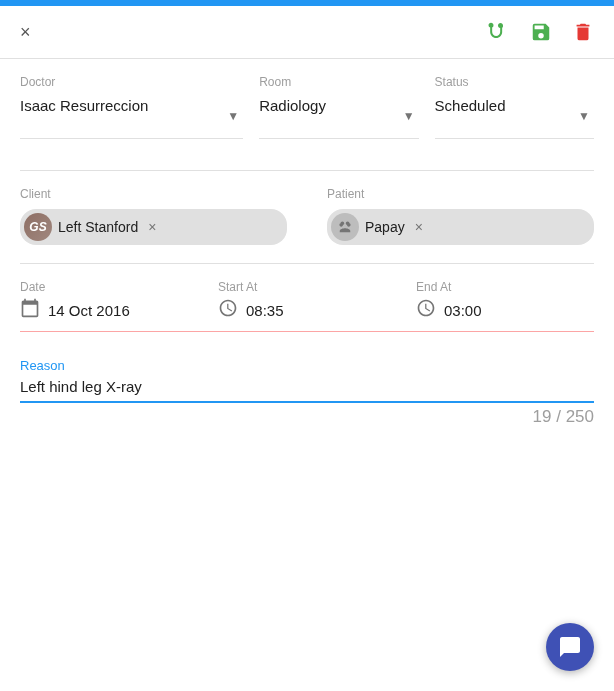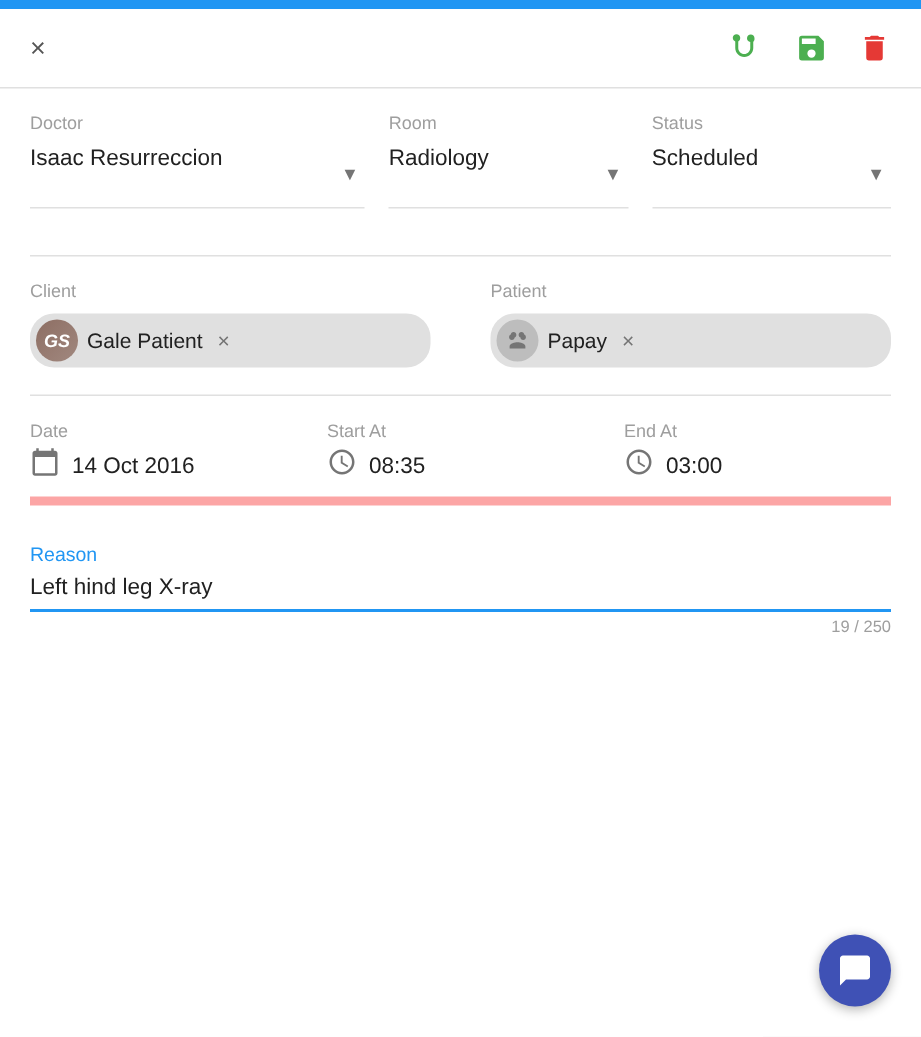--- a/index.html
+++ b/index.html
@@ -159,21 +159,21 @@
       margin-left: 4px;
       line-height: 1;
     }
 
     
     .datetime-row {
       display: flex;
       gap: 0;
       margin-bottom: 24px;
       align-items: flex-end;
-      border-bottom: 6px solid #fca5a5;
+      border-bottom: 1px solid #fca5a5;
       padding-bottom: 8px;
     }
     .datetime-group {
       display: flex;
       flex-direction: column;
       flex: 1;
     }
     .datetime-label {
       font-size: 12px;
       color: #9e9e9e;
@@ -207,21 +207,21 @@
       border: none;
       border-bottom: 2px solid #2196f3;
       font-size: 15px;
       color: #212121;
       padding: 4px 0 6px 0;
       outline: none;
       background: transparent;
     }
     .reason-counter {
       text-align: right;
-      font-size: 11px;
+      font-size: 17px;
       color: #9e9e9e;
       margin-top: 4px;
     }
 
     
     .chat-fab {
       position: absolute;
       bottom: 20px;
       right: 20px;
       width: 48px;
@@ -306,21 +306,21 @@
       </div>
     </div>
 
     <hr class="separator-line">
 
     <div class="chip-row">
       <div class="chip-group">
         <span class="chip-label">Client</span>
         <div class="chip">
           <div class="chip-avatar-img">GS</div>
-          <span>Gale Patient</span>
+          <span>Left Stanford</span>
           <span class="chip-close">×</span>
         </div>
       </div>
       <div class="chip-group">
         <span class="chip-label">Patient</span>
         <div class="chip">
           <div class="chip-avatar">
 
             <svg width="18" height="18" viewBox="0 0 24 24" fill="#757575">
               <path d="M12 13.5c-2.33 0-7 1.17-7 3.5V19h14v-2c0-2.33-4.67-3.5-7-3.5zm-3.5-4C7.12 9.5 6 8.38 6 7s1.12-2.5 2.5-2.5S11 5.62 11 7s-1.12 2.5-2.5 2.5zm7 0C14.12 9.5 13 8.38 13 7s1.12-2.5 2.5-2.5S18 5.62 18 7s-1.12 2.5-2.5 2.5zM7 11.5C5.62 11.5 4.5 10.38 4.5 9S5.62 6.5 7 6.5 9.5 7.62 9.5 9 8.38 11.5 7 11.5zm10 0c-1.38 0-2.5-1.12-2.5-2.5S15.62 6.5 17 6.5 19.5 7.62 19.5 9 18.38 11.5 17 11.5z"></path>

